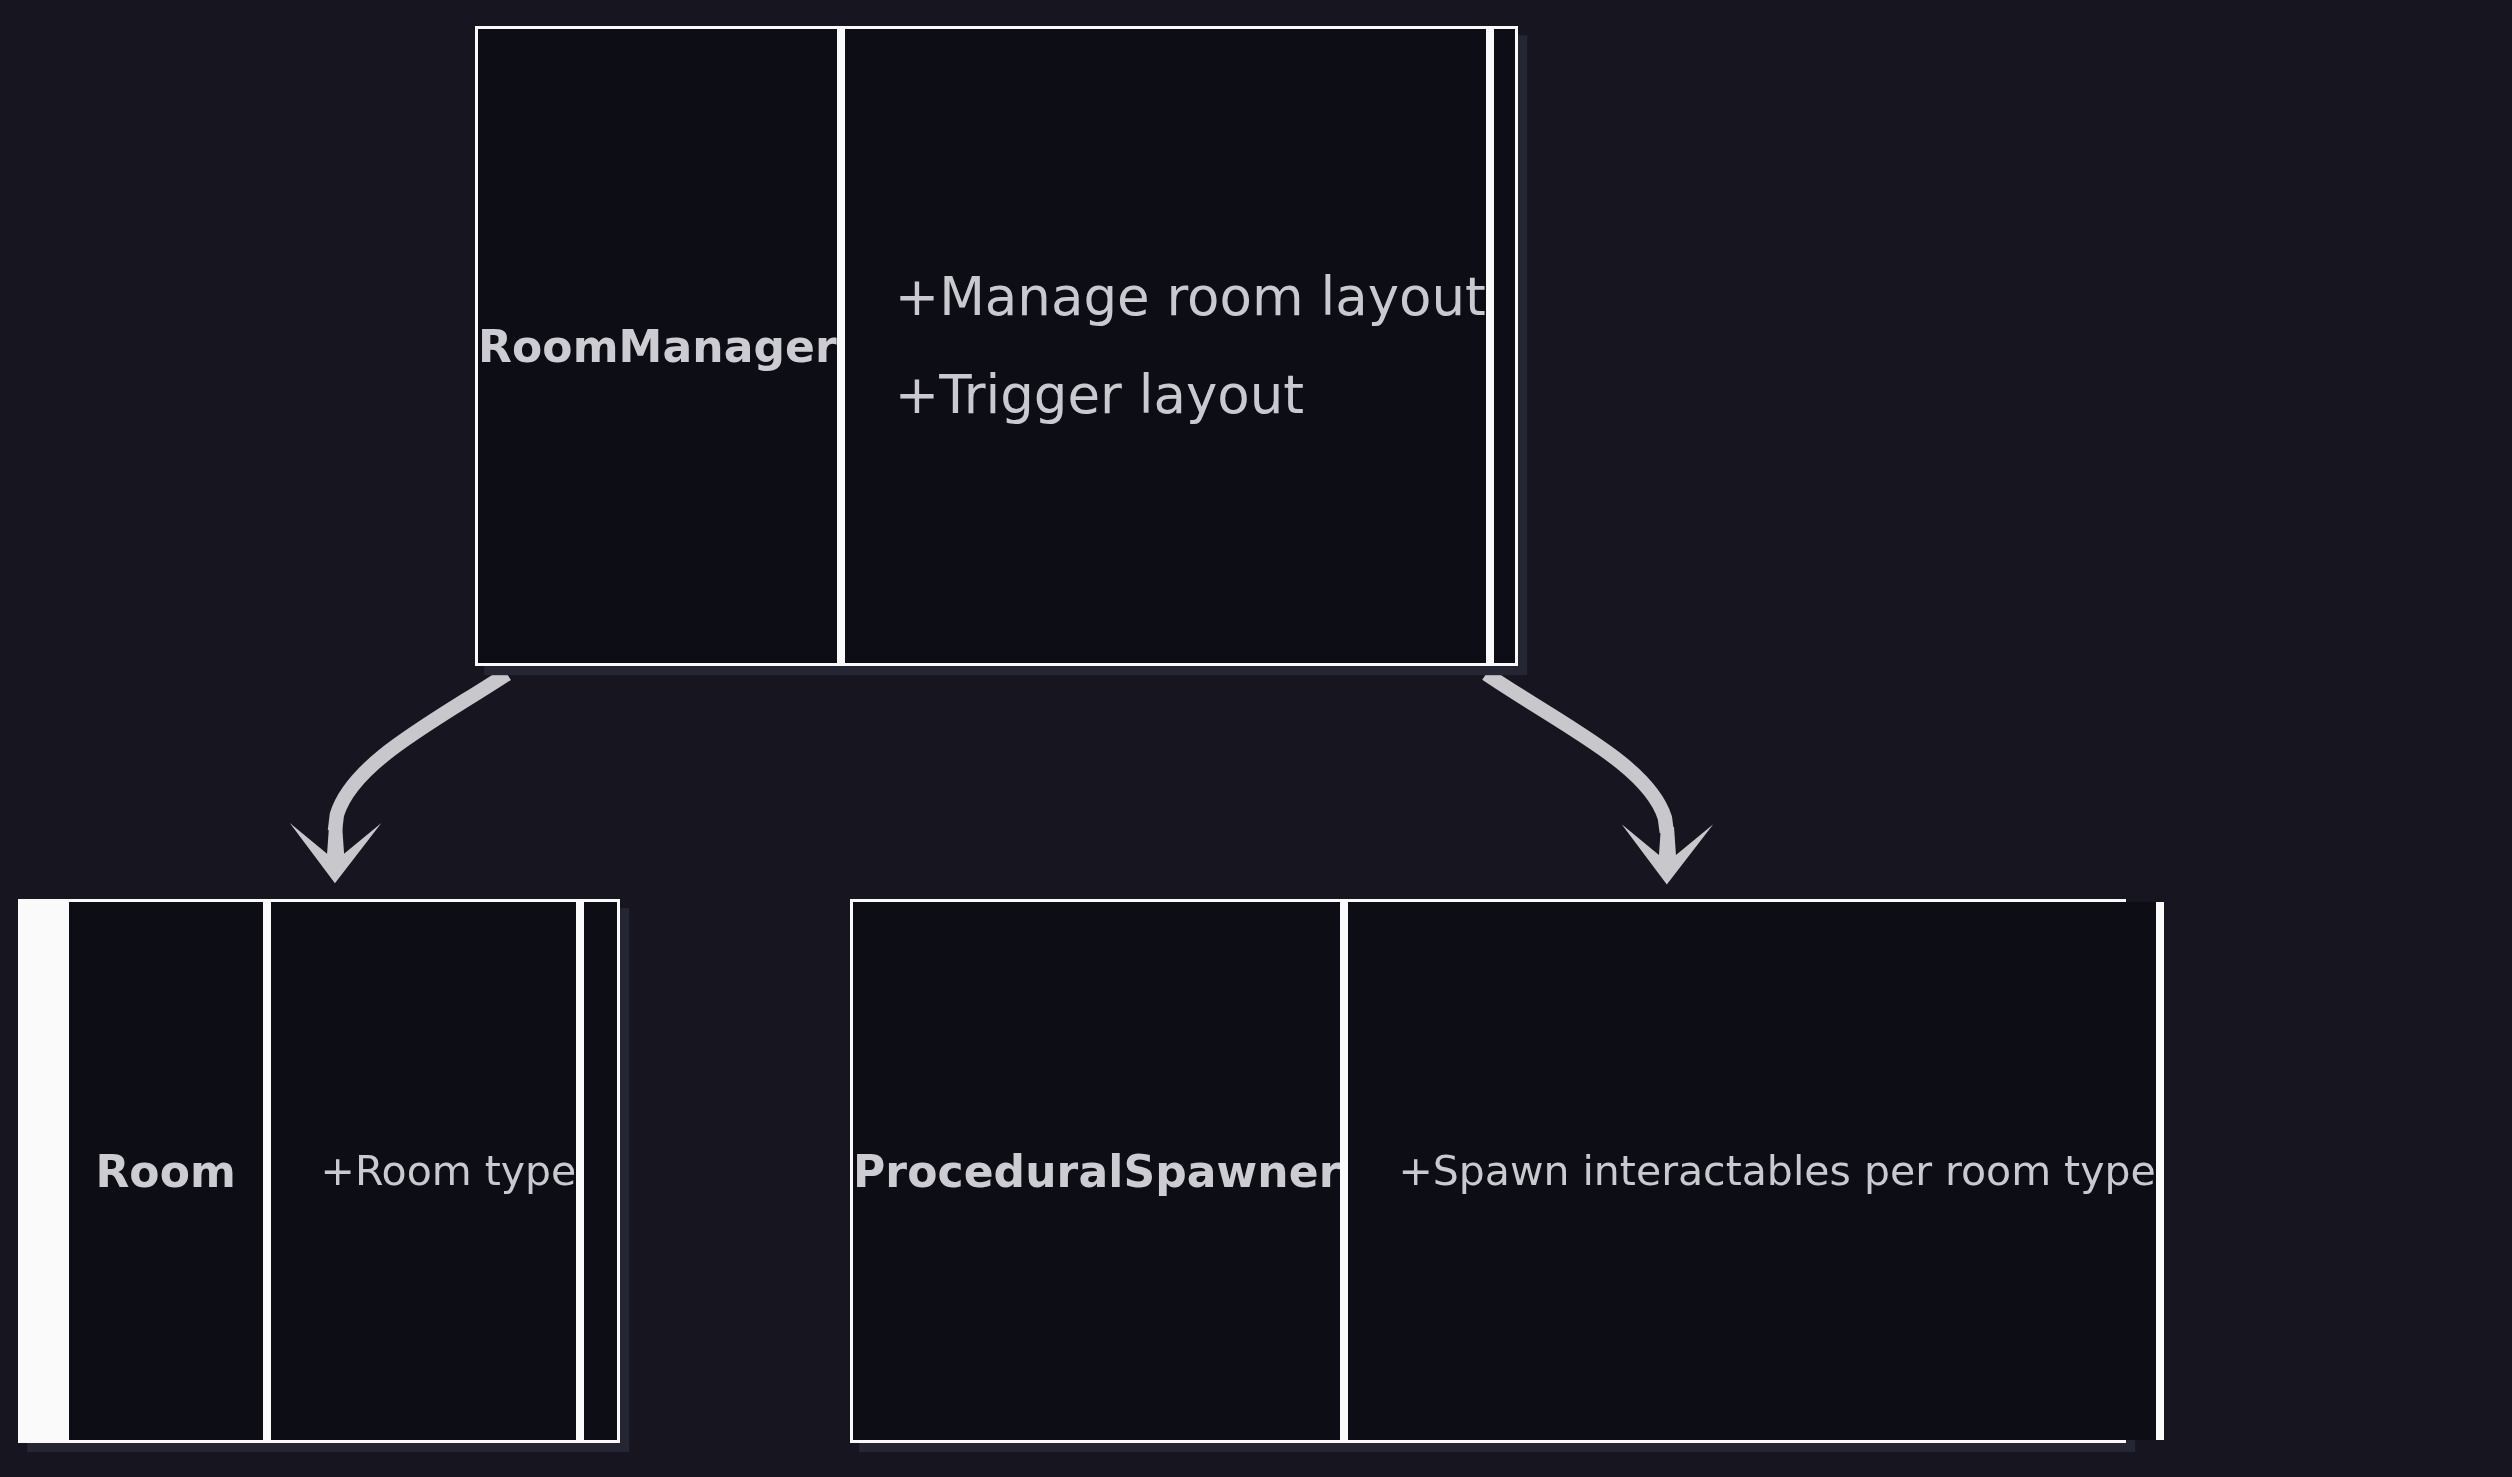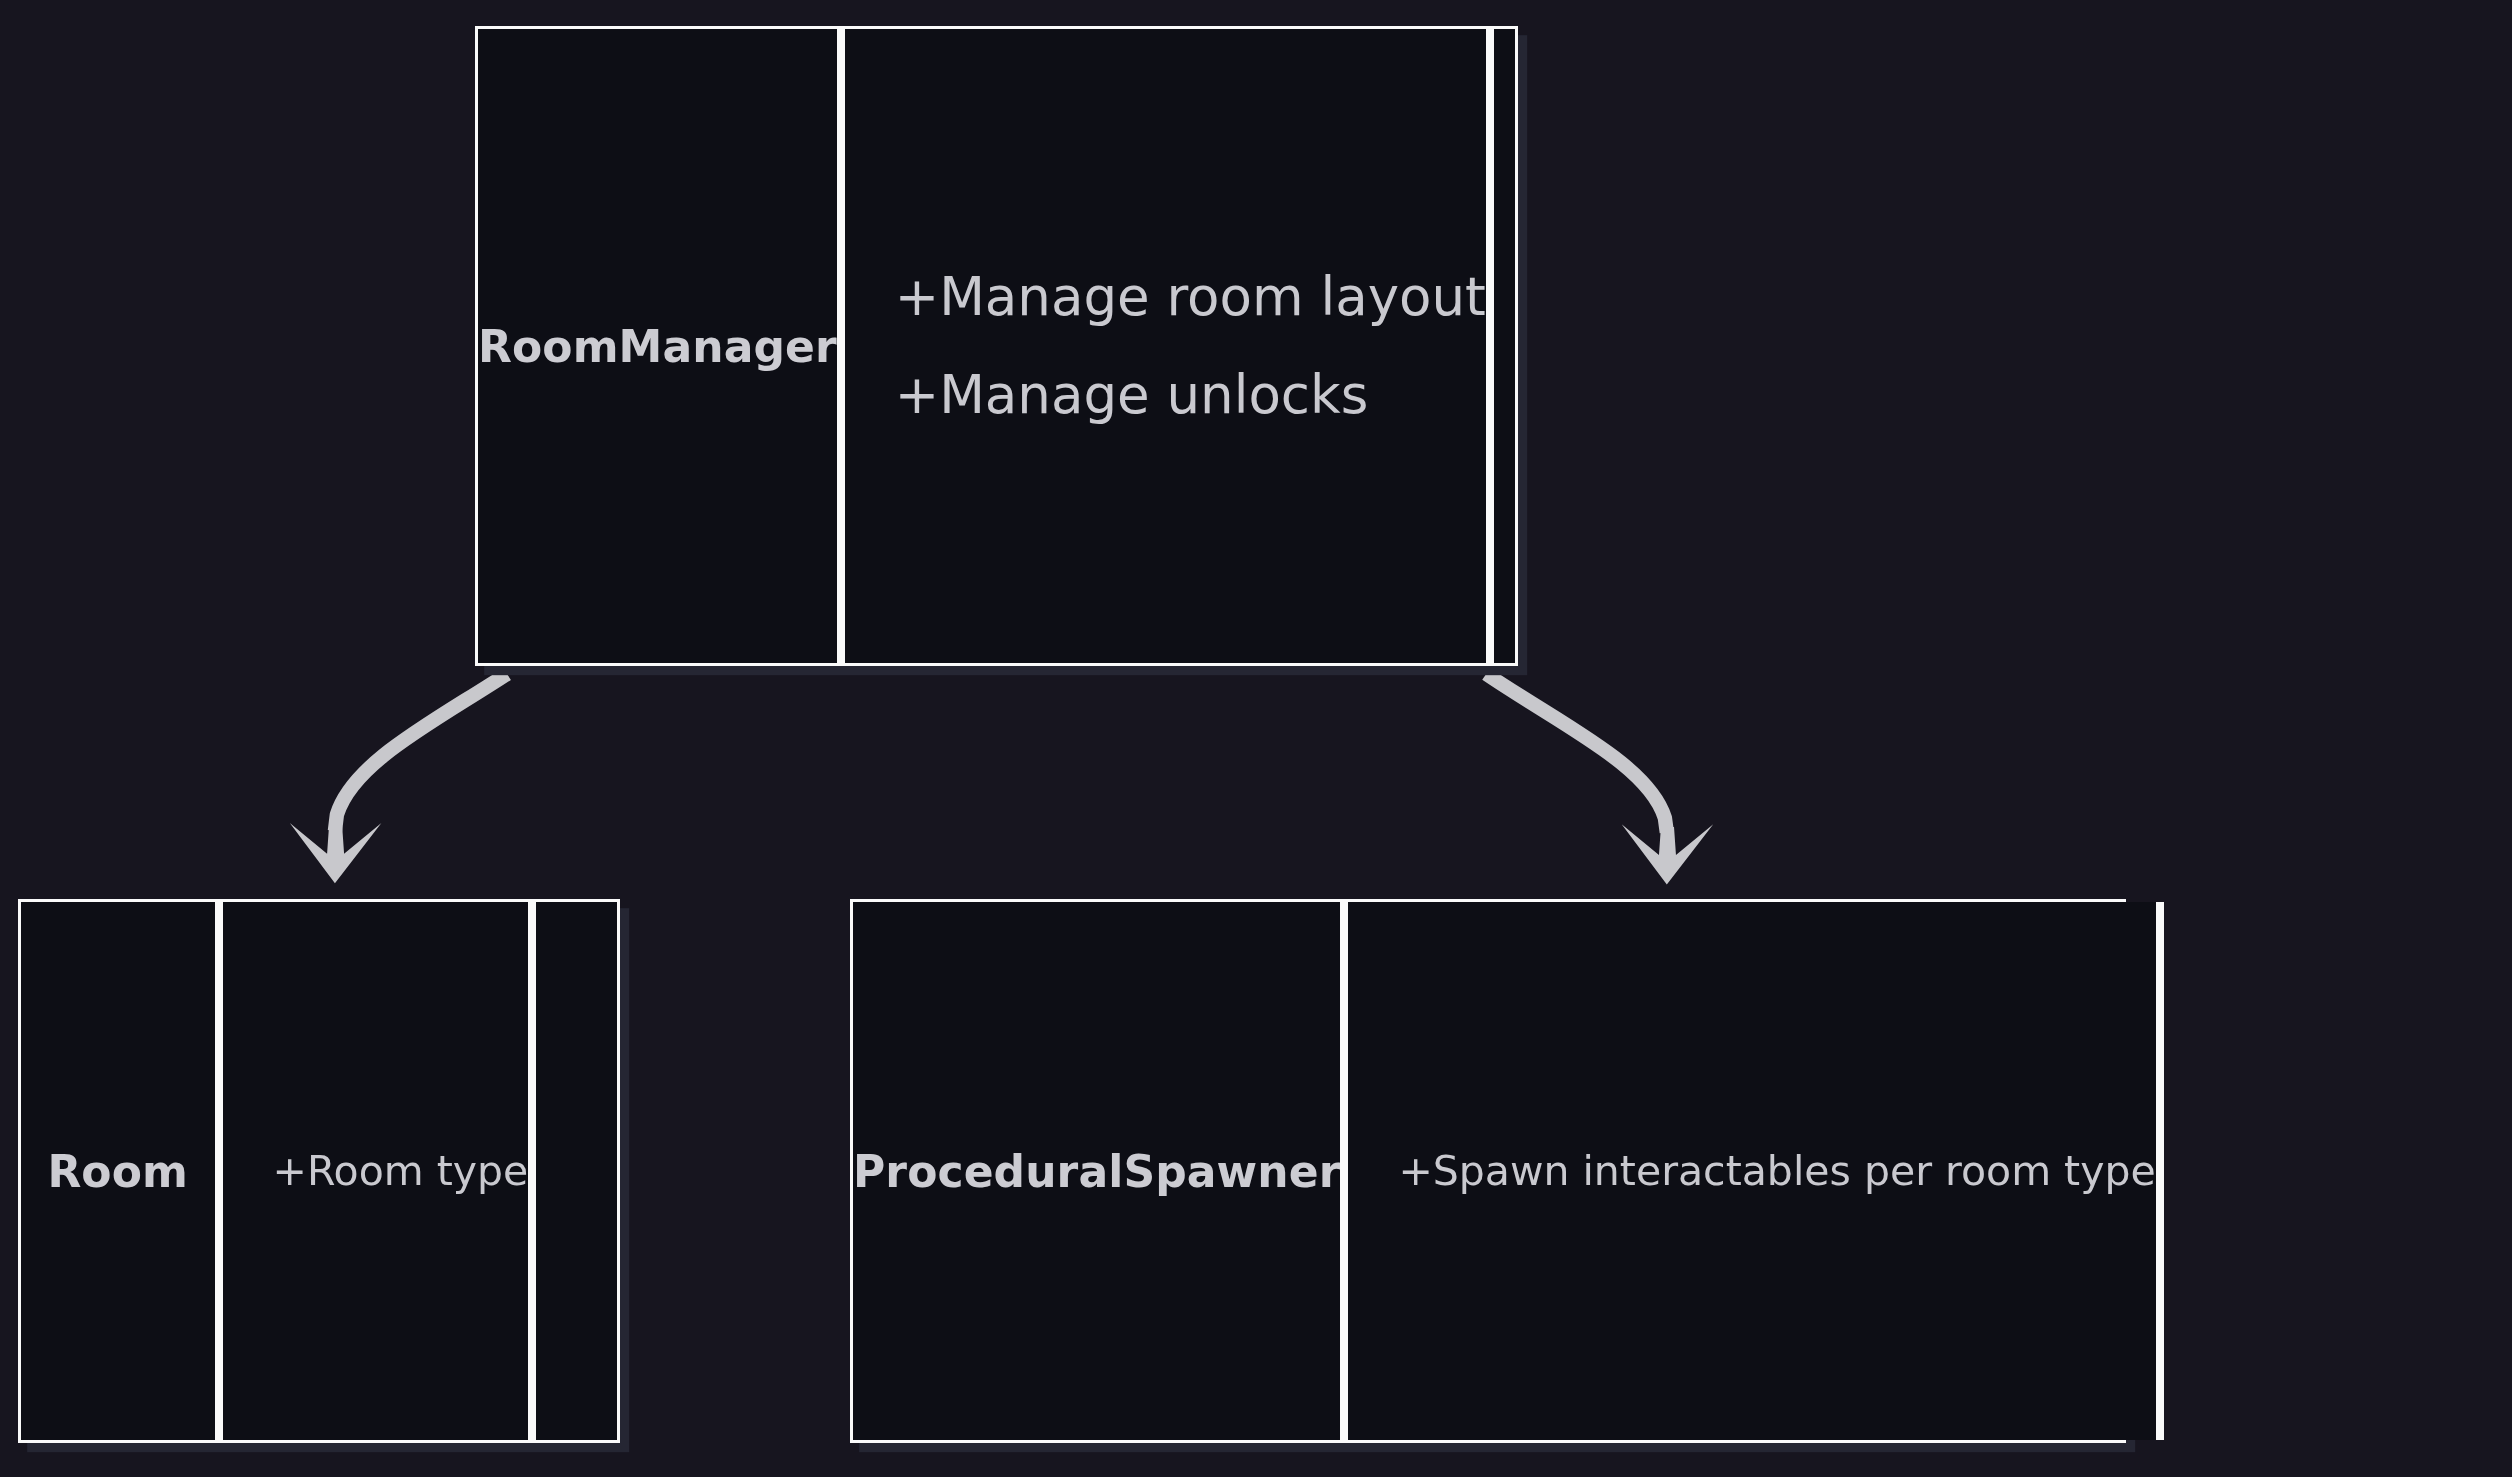--- a/index.html
+++ b/index.html
@@ -91,21 +91,21 @@
   #node-roommanager .ops-c     { flex: 1 1 auto;  }
   #node-roommanager .class-title { font-size: 44px; }
   #node-roommanager .attr-line  { font-size: 53px; line-height: 98px; }
 
   #node-room {
     left: 17.7px;
     top: 899px;
     width: 602px;
     height: 544px;
   }
-  #node-room .title-c { flex: 0 0 194px; }
+  #node-room .title-c { flex: 0 0 194px; margin-left: 48px; }
   #node-room .attrs-c { flex: 0 0 229px; padding-left: 50px; }
   #node-room .ops-c   { flex: 1 1 auto; }
   #node-room .class-title { font-size: 44px; }
   #node-room .attr-line  { font-size: 41px; }
 
   #node-proceduralspawner {
     left: 850px;
     top: 899px;
     width: 1276px;
     height: 544px;
@@ -150,21 +150,21 @@
     </g>
   </svg>
 
   <div id="node-roommanager" class="node">
     <div class="compartment title-c">
       <div class="class-title">RoomManager</div>
     </div>
     <div class="divider"></div>
     <div class="compartment attrs-c">
       <div class="attr-line">+Manage room layout</div>
-      <div class="attr-line">+Manage unlocks</div>
+      <div class="attr-line">+Trigger layout</div>
     </div>
     <div class="divider"></div>
     <div class="compartment ops-c"></div>
   </div>
 
   <div id="node-room" class="node">
     <div class="compartment title-c">
       <div class="class-title">Room</div>
     </div>
     <div class="divider"></div>

